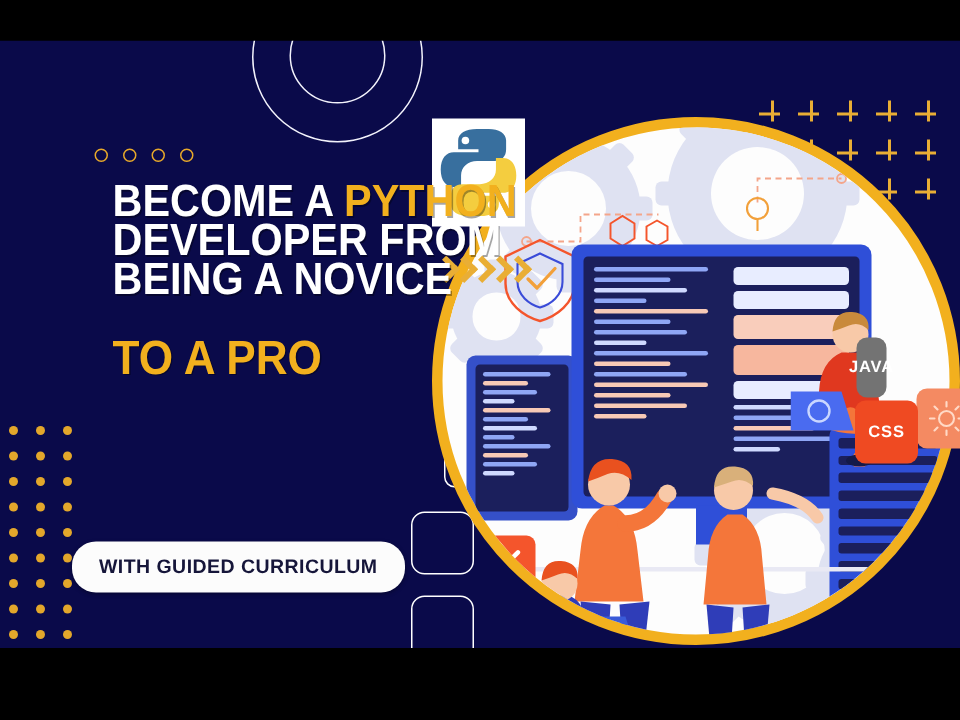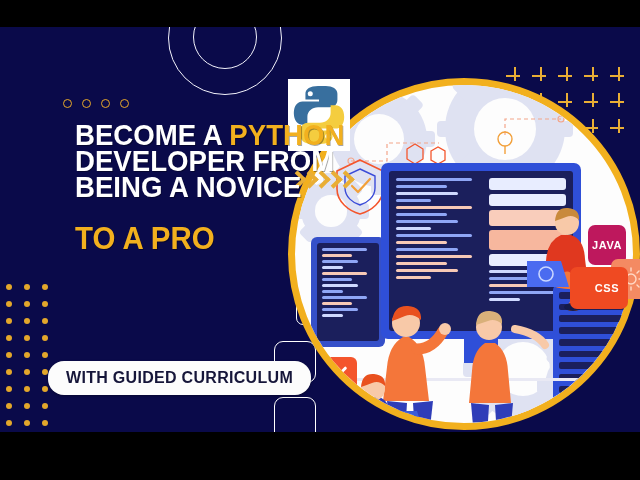--- a/index.html
+++ b/index.html
@@ -125,43 +125,43 @@
         display:flex;flex-direction:column;gap:5px;}
   #rack i{display:block;height:7px;border-radius:2px;background:#1b1f5c;}
 
   
   #floor{position:absolute;left:0;bottom:42px;width:100%;height:3px;background:#e9e9f4;}
 
   
   .badge{position:absolute;border-radius:7px;display:flex;align-items:center;
          justify-content:center;font-weight:bold;font-size:11px;letter-spacing:.6px;
          color:#fff;z-index:7;}
-  #b-java{left:588px;top:198px;width:38px;height:40px;background:#be185d;}
-  #b-css{left:570px;top:240px;width:42px;height:42px;background:#ef4a22;padding-left:16px;}
+  #b-java{left:571px;top:198px;width:20px;height:40px;background:#737373;}
+  #b-css{left:570px;top:240px;width:42px;height:42px;background:#ef4a22;}
   #b-sun{left:611px;top:232px;width:40px;height:40px;background:#f48a62;}
 
   
   .person{position:absolute;}
   .person svg{display:block;}
 
   
   #copy{position:absolute;left:75px;top:95px;z-index:20;width:250px;}
   .hl{font-family:"Liberation Sans Narrow","Liberation Sans",sans-serif;
       font-weight:bold;font-size:30px;line-height:26px;color:#ffffff;
       letter-spacing:0px;transform:scaleX(.92);transform-origin:left center;
       text-shadow:1px 1px 0 rgba(0,0,0,.35);margin:0;white-space:nowrap;}
   .hl .gold{color:#f2b01e;}
   #pro{font-family:"Liberation Sans Narrow","Liberation Sans",sans-serif;
        font-weight:bold;font-size:32px;line-height:32px;color:#f2b01e;
        transform:scaleX(.92);transform-origin:left center;margin:22px 0 0 0;
        text-shadow:1px 1px 0 rgba(0,0,0,.35);white-space:nowrap;}
 
   #pill{position:absolute;left:48px;top:334px;background:#fcfcfc;border-radius:16px;
         padding:8px 18px;z-index:20;box-shadow:0 1px 3px rgba(0,0,0,.35);}
-  #pill span{font-weight:bold;font-size:16px;color:#16163a;letter-spacing:.3px;
+  #pill span{font-weight:bold;font-size:13px;color:#16163a;letter-spacing:.3px;
              white-space:nowrap;}
 </style>
 </head>
 <body>
 
 <div id="stage">
 
   <div id="canvas">
 
     <div class="ring-outline ring-a"></div>

